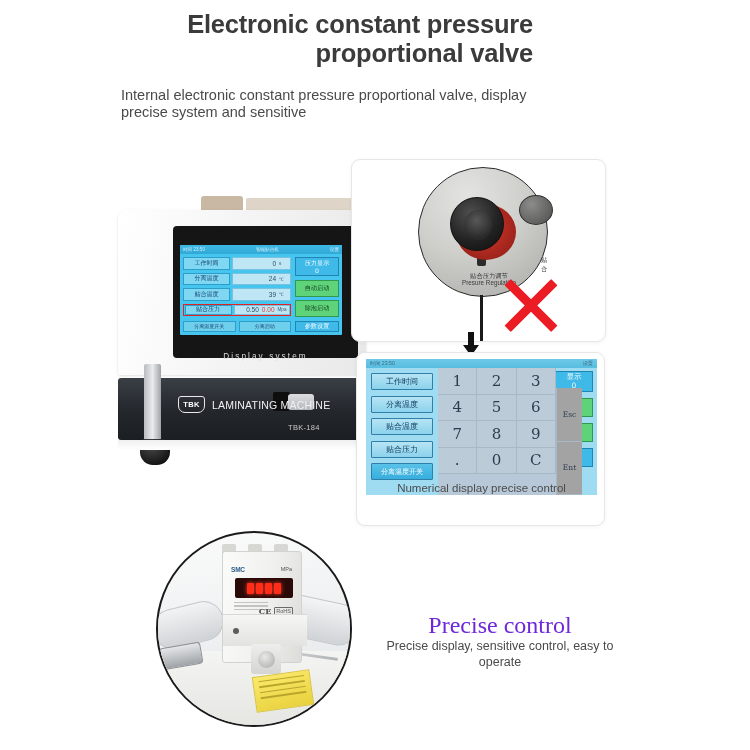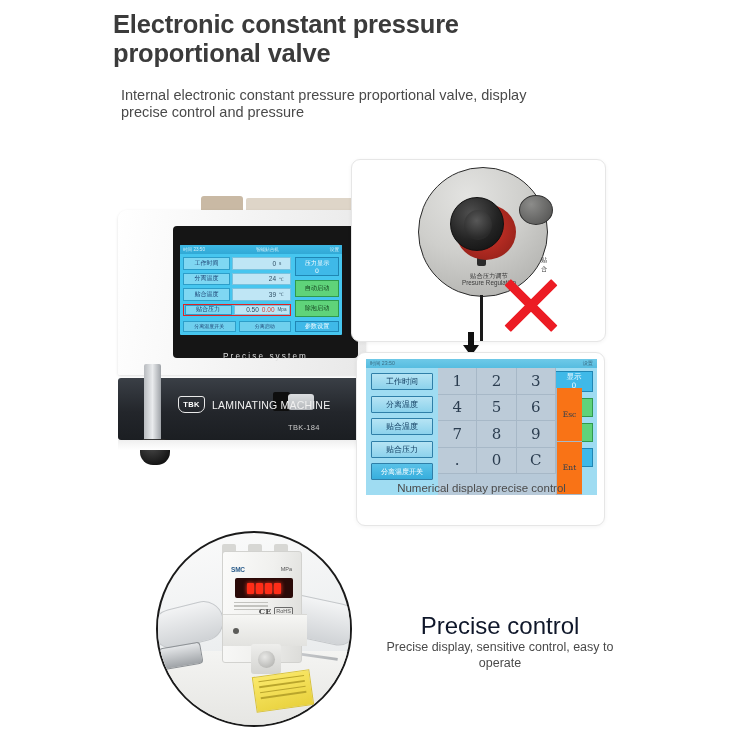--- a/index.html
+++ b/index.html
@@ -8,21 +8,21 @@
     background: #ffffff;
     font-family: "Liberation Sans", sans-serif;
     overflow: hidden;
   }
   .page { position: relative; width: 750px; height: 750px; background:#fff; }
 
   
   .header { position: absolute; left: 113px; top: 10px; width: 420px; }
   .title {
     font-size: 25.5px; font-weight: 600; color: #3b3b3b;
-    line-height: 1.14; letter-spacing: -0.2px;
+    line-height: 1.14; letter-spacing: -0.2px; text-align: right;
   }
   .subtitle {
     margin-top: 19px; margin-left: 8px;
     font-size: 14.5px; color: #4a4a4a; line-height: 1.18;
   }
 
   
   .machine { position: absolute; left: 118px; top: 196px; width: 260px; height: 300px; }
   .mach-top-tab {
     position: absolute; left: 83px; top: 0px; width: 42px; height: 17px;
@@ -264,21 +264,21 @@
   .pad-caret { width:1.5px; height:14px; background:#1f4f7a; margin-left:1px; }
   .pad-keys { display:grid; grid-template-columns: repeat(3, 1fr); }
   .pad-key {
     height: 26.5px; border-right:1px solid #a7b8c7; border-bottom:1px solid #a7b8c7;
     display:flex; align-items:center; justify-content:center;
     color:#2b3d50; font-size:15px; font-family:"DejaVu Serif", serif;
     background:#bccbd8;
   }
   .pad-fn {
     position:absolute; right: -26px; top: 20px; width: 26px; height: 107px;
-    background:#f97316; border-left:1px solid #a7b8c7;
+    background:#a3a3a3; border-left:1px solid #a7b8c7;
     display:flex; flex-direction:column;
   }
   .pad-fn div {
     flex:1; display:flex; align-items:center; justify-content:center;
     color:#2b3d50; font-size:7.5px; font-family:"DejaVu Serif", serif;
     border-bottom:1px solid #a7b8c7;
   }
   .pad-caption {
     position:absolute; left:0; top: 129px; width: 249px; text-align:center;
     color:#4a4a4a; font-size: 11.5px;
@@ -354,31 +354,31 @@
     transform: rotate(-8deg); border:1px solid #d9c235;
   }
   .cp-tag i { display:block; height:1.4px; background:#b9a52c; margin:4px 5px; }
   .cp-rod {
     position:absolute; left: 110px; top: 120px; width: 70px; height: 3px;
     background: linear-gradient(90deg,#d8dadc,#b0b3b6); transform: rotate(8deg);
   }
 
   
   .bottom-text { position:absolute; left: 375px; top: 612px; width: 250px; text-align:center; }
-  .bt-title { font-size: 24px; color:#0f172a; font-weight: 400; }
+  .bt-title { font-size: 24px; color:#6d28d9; font-weight: 400; font-family: Liberation Serif, serif; }
   .bt-sub { font-size: 12.5px; color:#4a4a4a; line-height:1.25; }
 </style>
 </head>
 <body>
 
 <div class="page">
 
   <div class="header">
     <div class="title">Electronic constant pressure proportional valve</div>
-    <div class="subtitle">Internal electronic constant pressure proportional valve, display precise control and pressure</div>
+    <div class="subtitle">Internal electronic constant pressure proportional valve, display precise system and sensitive</div>
   </div>
 
   <div class="machine">
     <div class="mach-top-tab2"></div>
     <div class="mach-top-tab"></div>
     <div class="mach-white-body"></div>
     <div class="mach-bezel"></div>
 
     <div class="mach-lcd">
       <div class="lcd-top">
@@ -433,21 +433,21 @@
             <span>压力显示</span>
             <span>0</span>
           </div>
           <div class="lcd-btn lcd-btn-green">自动启动</div>
           <div class="lcd-btn lcd-btn-green">除泡启动</div>
           <div class="lcd-btn">参数设置</div>
         </div>
       </div>
     </div>
 
-    <div class="display-system">Precise system</div>
+    <div class="display-system">Display system</div>
     <div class="mach-dark-bar"></div>
     <div class="mach-left-post"></div>
     <div class="mach-knob-sq"></div>
     <div class="mach-knob-metal"></div>
     <div class="tbk-logo">
       <div class="tbk-badge">TBK</div>
       <div class="tbk-word">LAMINATING MACHINE</div>
     </div>
     <div class="tbk-model">TBK-184</div>
     <div class="mach-foot"></div>

